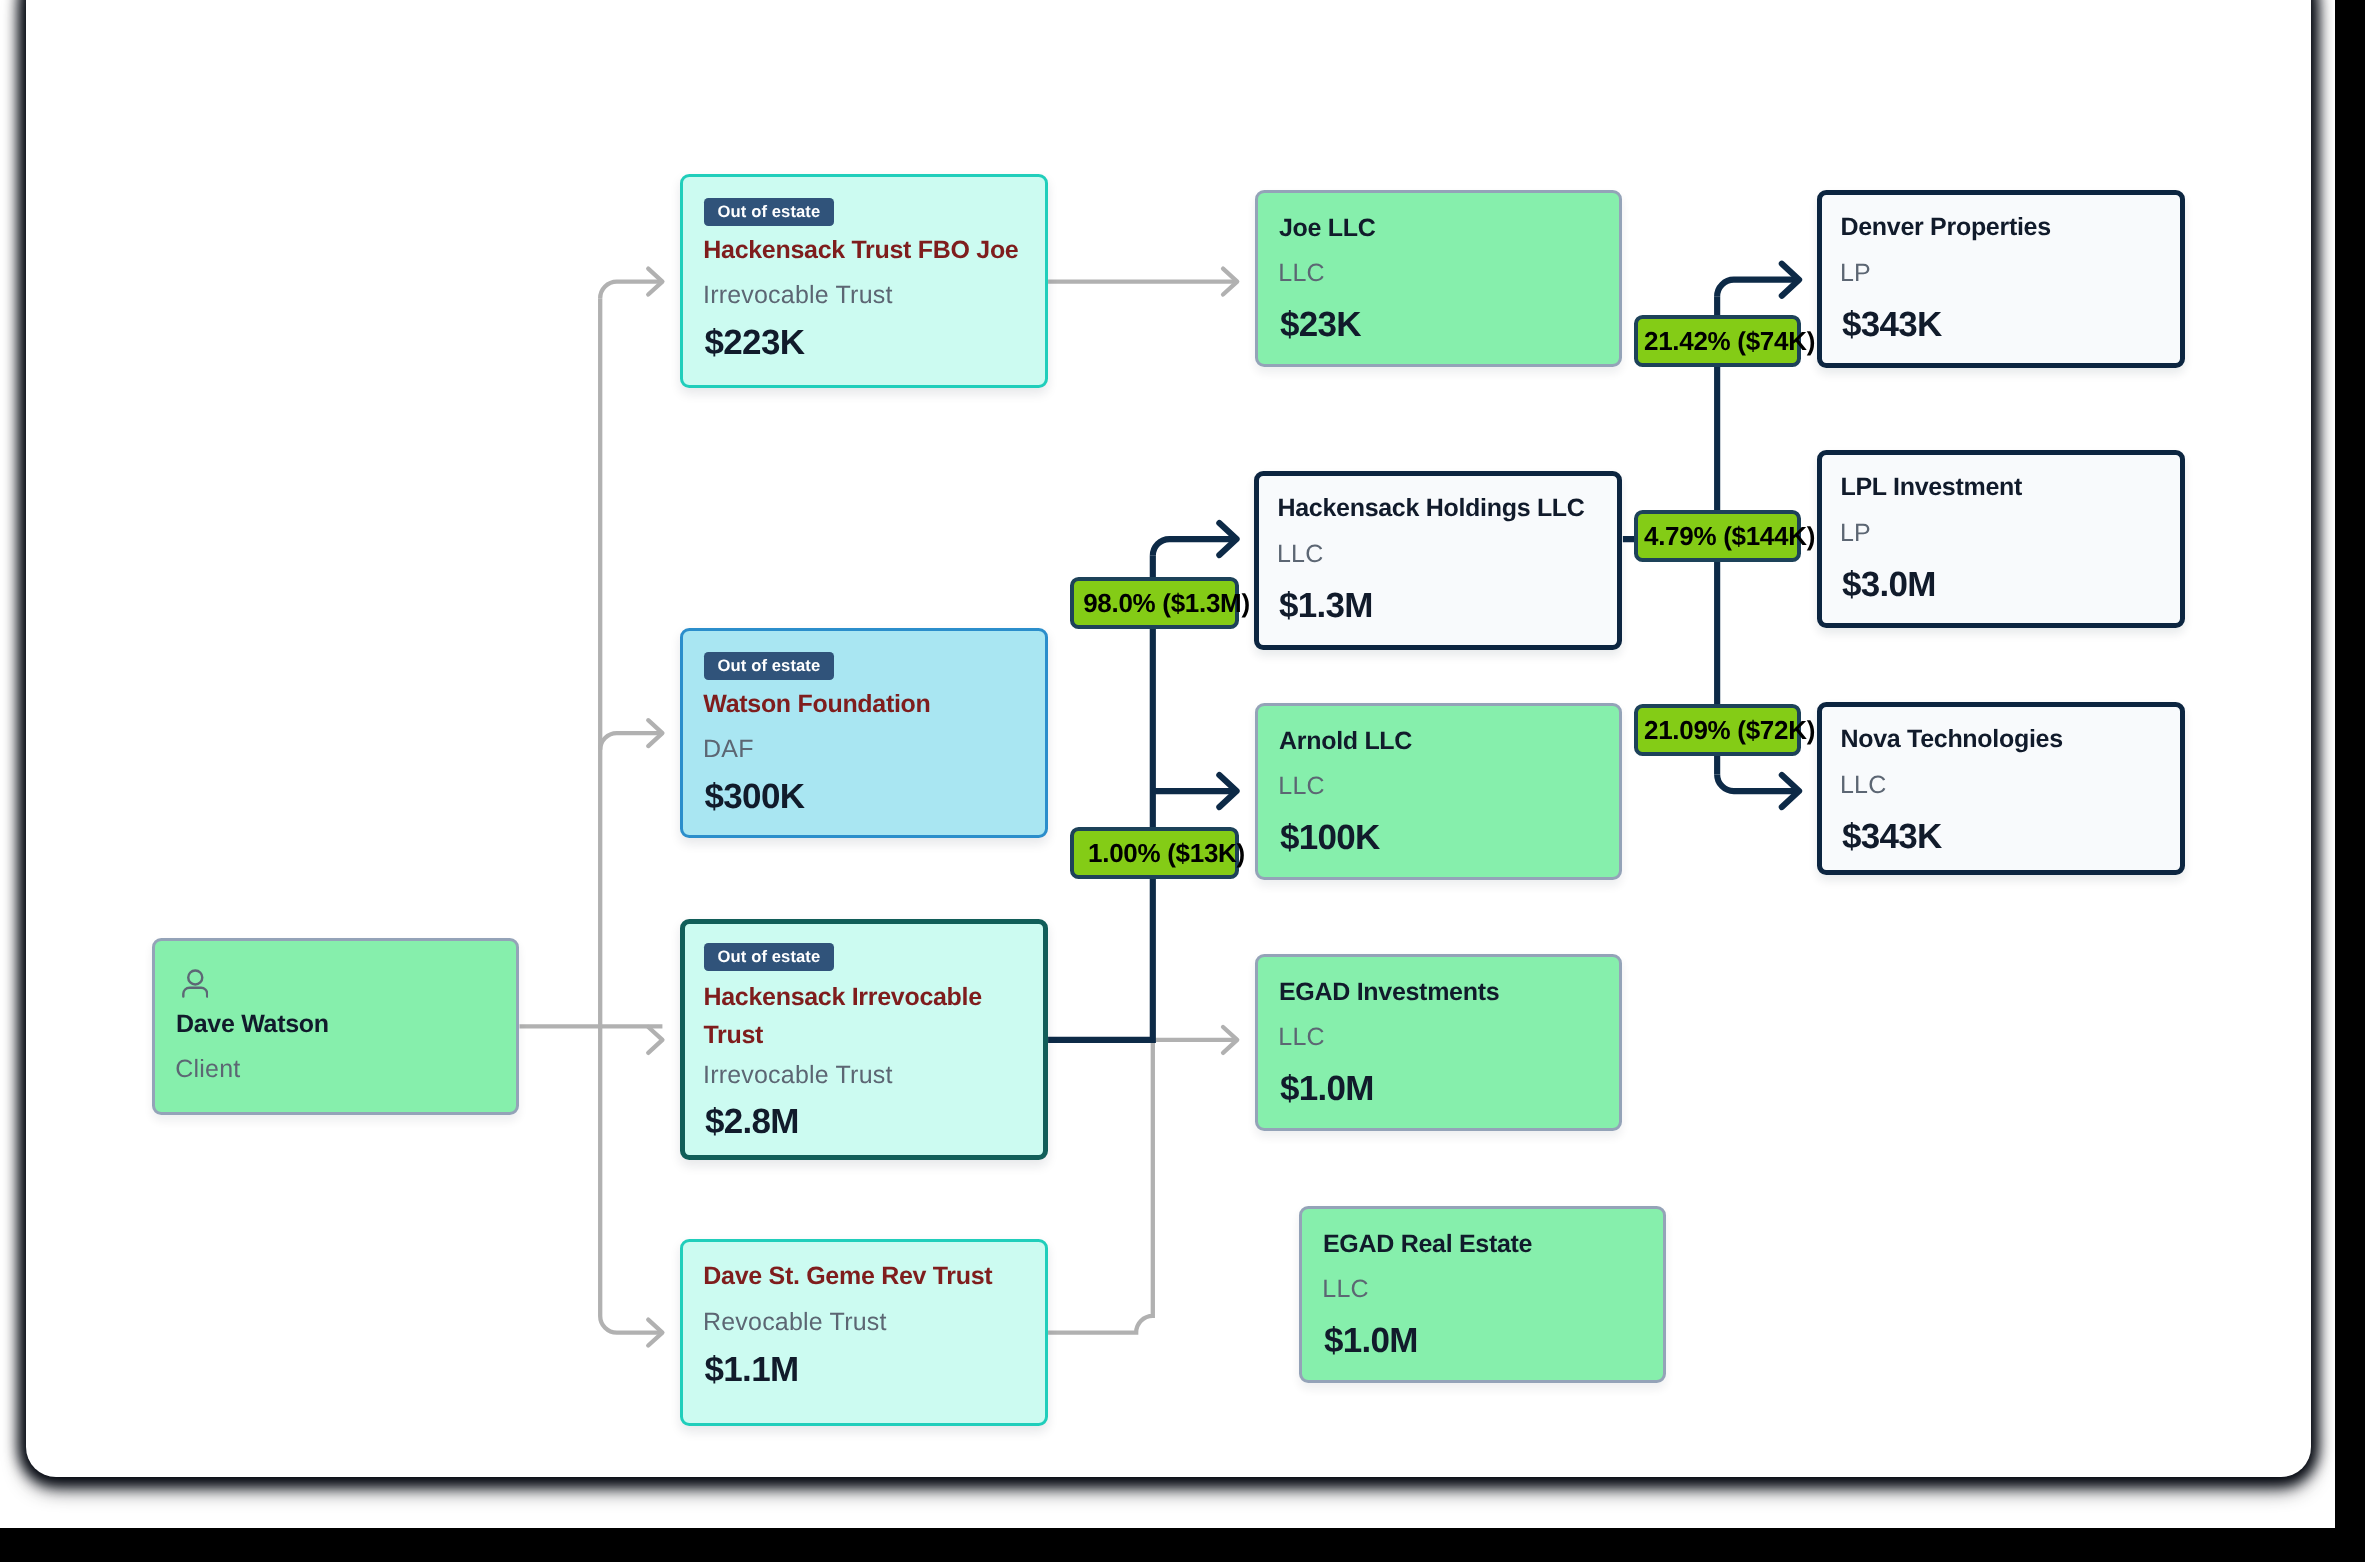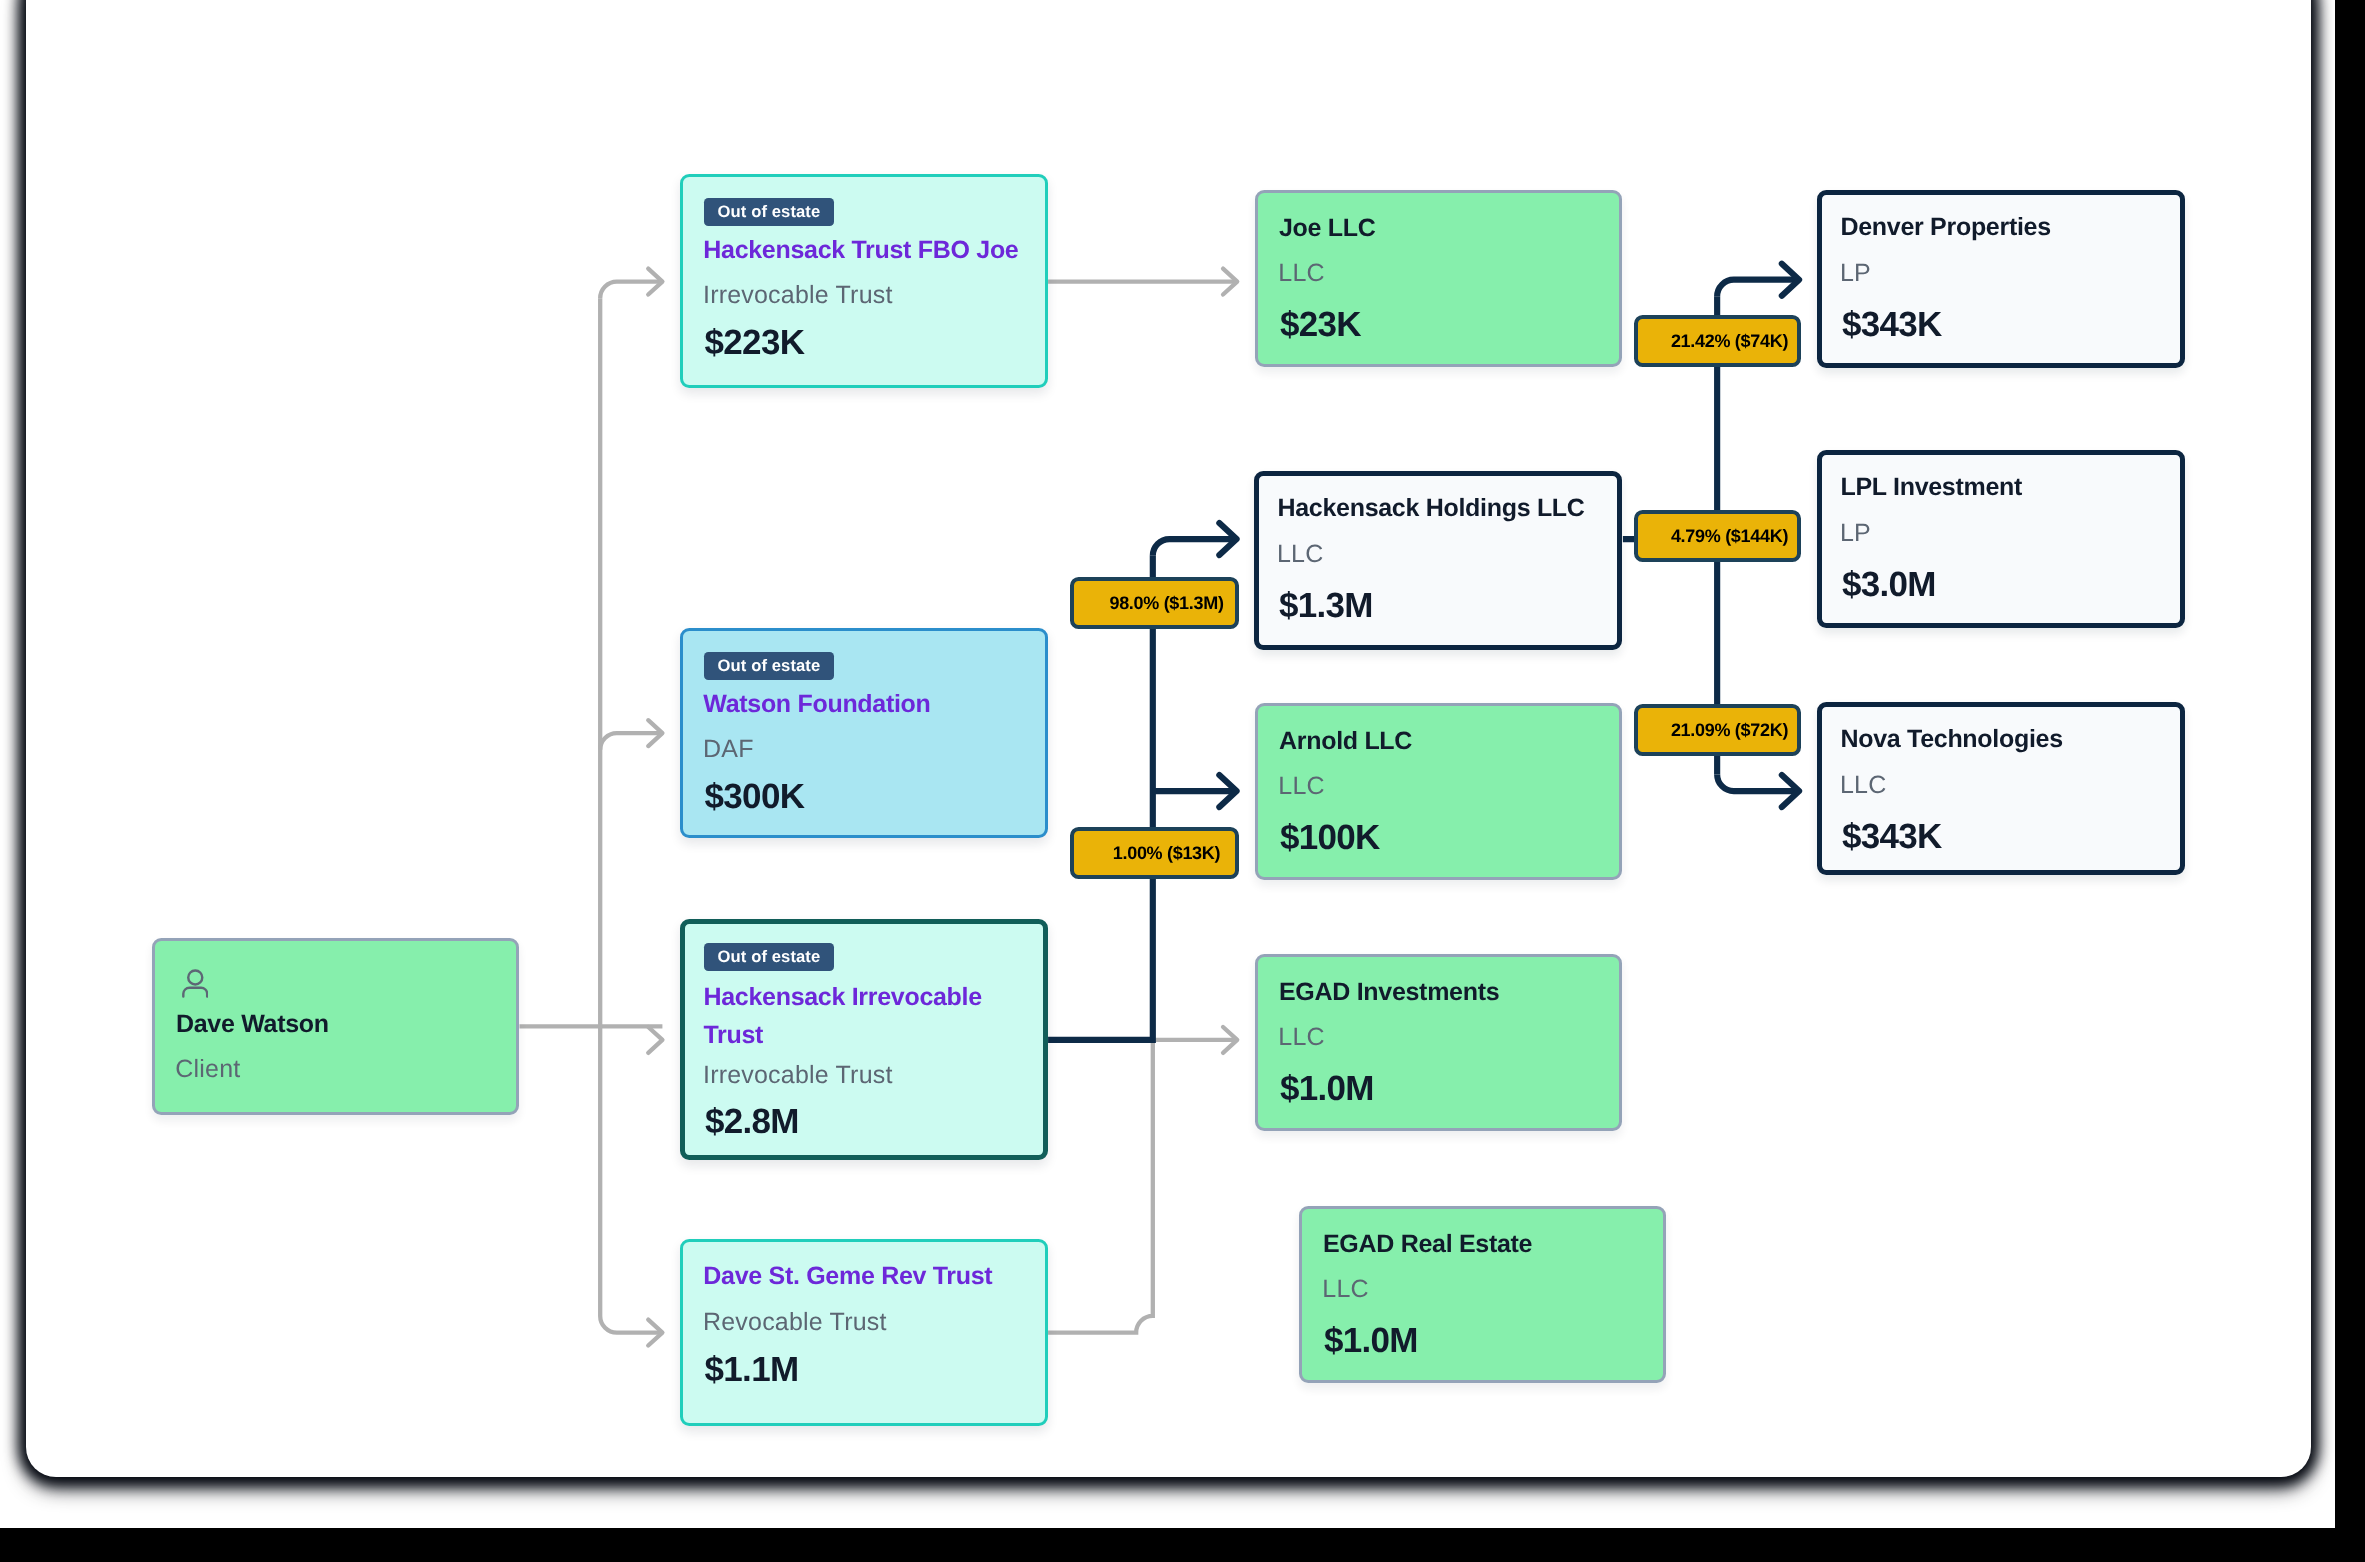--- a/index.html
+++ b/index.html
@@ -16,28 +16,28 @@
   .n-dark{background:#f8fafc;border:5.5px solid #0c2540;box-shadow:0 5.5px 9.2px rgba(16,28,48,0.09);}
   .n-teal{background:#ccfbf1;border:3.7px solid #20cebb;box-shadow:0 5.5px 10.5px rgba(16,28,48,0.10);}
   .n-blue{background:#a9e6f2;border:3.7px solid #2b8ecb;box-shadow:0 5.5px 10.5px rgba(16,28,48,0.10);}
   .n-green{background:#ccfbf1;border:5.5px solid #115e59;box-shadow:0 5.5px 10.5px rgba(16,28,48,0.10);}
   .badge{position:absolute;box-sizing:border-box;background:#30537a;color:#ffffff;
          font-size:16.6px;font-weight:700;line-height:28px;height:28px;border-radius:4.3px;
          text-align:center;letter-spacing:0.1px;white-space:nowrap;}
   .ttl{position:absolute;font-size:25px;font-weight:700;line-height:25px;letter-spacing:-0.3px;
        color:#111b2b;white-space:nowrap;}
   .ttl-wrap{white-space:normal;}
-  .ttl-green{color:#6d28d9;}
+  .ttl-green{color:#7f1d1d;}
   .sub{position:absolute;font-size:25px;font-weight:400;line-height:25px;letter-spacing:0.2px;
        color:#5c6673;white-space:nowrap;}
   .amt{position:absolute;font-size:35px;font-weight:700;line-height:35px;letter-spacing:-0.7px;
        color:#111b2b;white-space:nowrap;}
-  .elabel{position:absolute;box-sizing:border-box;background:#eab308;border:4.3px solid #1d4259;
+  .elabel{position:absolute;box-sizing:border-box;background:#84cc16;border:4.3px solid #1d4259;
      border-radius:8.6px;display:flex;align-items:center;justify-content:center;
-     font-size:18px;font-weight:700;line-height:22px;color:#000000;letter-spacing:-0.3px;white-space:nowrap;padding-left:24px;}
+     font-size:26px;font-weight:700;line-height:22px;color:#000000;letter-spacing:-0.3px;white-space:nowrap;padding-left:24px;}
   .icon-wrap{position:absolute;}
 </style>
 </head>
 <body>
 
 <div id="stage">
   <div id="canvas-card"></div>
   <div id="diagram">
     <svg id="links" viewBox="0 0 3840 2537" width="2366" height="1563">
       <path d="M843.0 1666.0 L1075.0 1666.0" fill="none" stroke="#b1b1b1" stroke-width="7"></path>

